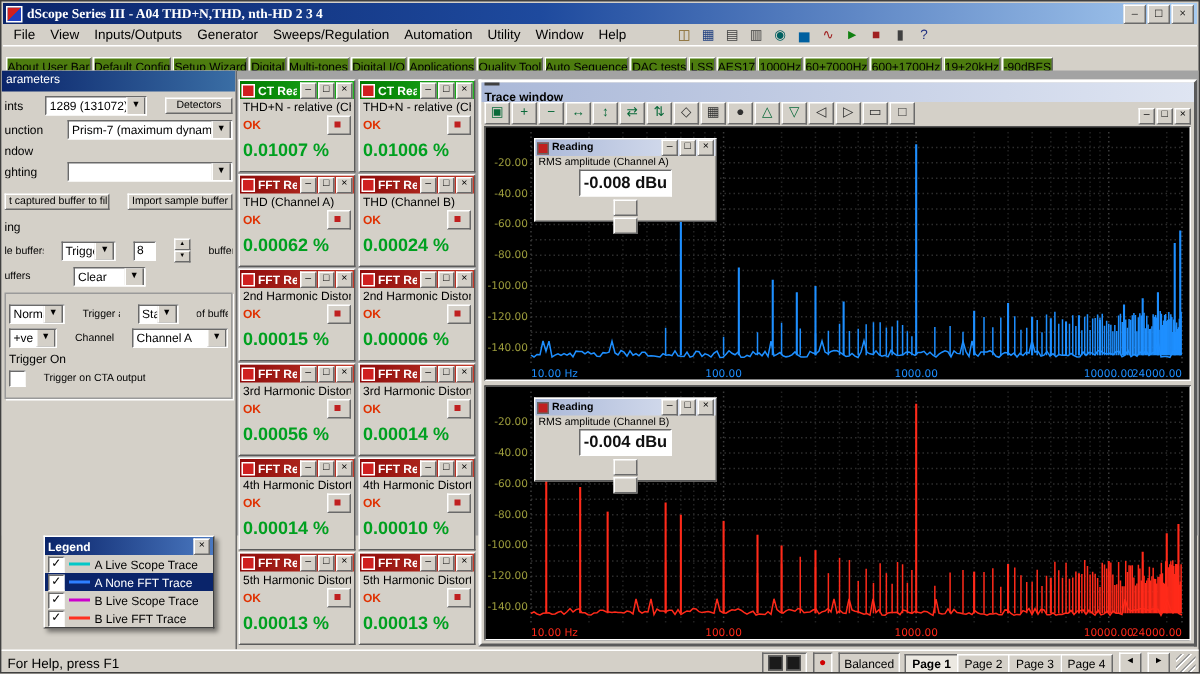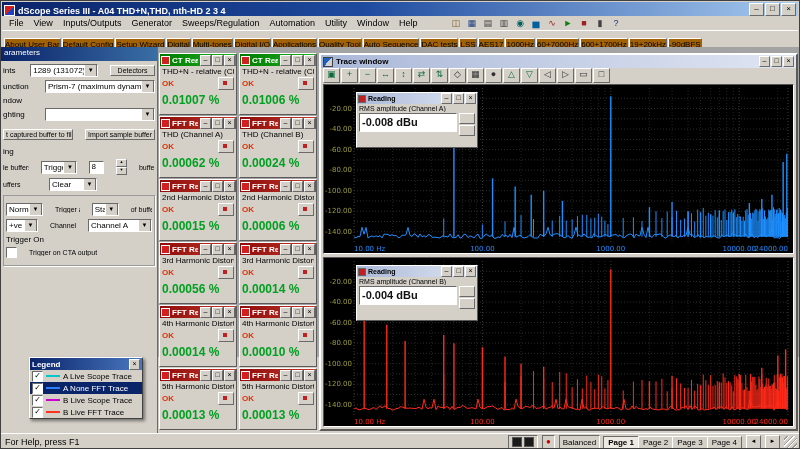--- a/index.html
+++ b/index.html
@@ -1,30 +1,30 @@
 <!DOCTYPE html>
 <html><head>
 <meta charset="utf-8">
 <style>
   html,body{margin:0;padding:0;}
   body{width:800px;height:449px;font-family:"Liberation Sans",sans-serif;background:#d4d0c8;overflow:hidden;}
   #app{position:relative;width:800px;height:449px;background:#d4d0c8;border:1px solid #404040;box-sizing:border-box;overflow:hidden;}
   
-  #titlebar{position:absolute;left:1px;top:1px;right:1px;height:14px;display:flex;align-items:flex-end;gap:3px;padding:0 2px;background:linear-gradient(90deg,#0a246a 0%,#1e4a9e 45%,#a6caf0 100%);color:#fff;font-size:9px;font-weight:bold;white-space:nowrap;}
+  #titlebar{position:absolute;left:1px;top:1px;right:1px;height:14px;display:flex;align-items:center;gap:3px;padding:0 2px;background:linear-gradient(90deg,#0a246a 0%,#1e4a9e 45%,#a6caf0 100%);color:#fff;font-size:9px;font-weight:bold;white-space:nowrap;font-family:Liberation Serif, serif;}
   #app-icon{width:9px;height:9px;background:linear-gradient(135deg,#d02020 50%,#2040c0 50%);border:1px solid #fff;flex:0 0 auto;}
   .tb-btns{margin-left:auto;display:flex;gap:1px;}
   .tb-btn{width:13px;height:11px;background:#d4d0c8;border:1px solid;border-color:#fff #6a6a6a #6a6a6a #fff;color:#000;font-size:8px;line-height:9px;text-align:center;font-weight:normal;}
   
   #menubar{position:absolute;left:1px;top:15px;right:1px;height:14px;display:flex;align-items:center;padding:0 2px;background:#d4d0c8;}
   .menu-item{padding:1px 5px;font-size:9px;color:#000;}
   #menu-icons{margin-left:26px;display:flex;gap:1px;}
   .icon-btn{width:15px;height:13px;font-size:9px;line-height:12px;text-align:center;}
   
   #toolbar{position:absolute;left:1px;top:29px;right:1px;height:16px;display:flex;align-items:center;gap:1px;padding:0 2px;border-top:1px solid #fff;background:#d4d0c8;}
-  .tb-button{font-size:8px;padding:0 0;height:13px;line-height:12px;background:#a16207;border:1px solid;border-color:#fff #6a6a6a #6a6a6a #fff;white-space:nowrap;color:#000;margin-top:12px;}
+  .tb-button{font-size:8px;padding:0 0;height:13px;line-height:12px;background:#4d7c0f;border:1px solid;border-color:#fff #6a6a6a #6a6a6a #fff;white-space:nowrap;color:#000;margin-top:12px;}
   
   #main{position:absolute;left:0;top:46px;width:800px;height:310px;background:#a3a3a3;}
   
   #params{position:absolute;left:0;top:0;width:156px;height:386px;background:#d4d0c8;border-right:1px solid #6a6a6a;overflow:hidden;font-size:8px;color:#000;}
   .p-caption{height:12px;background:linear-gradient(90deg,#0a246a,#3a6ea5);color:#fff;font-size:8px;padding:1px 3px;}
   .p-row{display:flex;align-items:center;gap:12px;margin:3px 2px;}
   .p-label{white-space:nowrap;overflow:hidden;font-size:8px;}
   .combo{display:inline-flex;align-items:center;background:#fff;border:1px solid;border-color:#6a6a6a #fff #fff #6a6a6a;height:13px;font-size:8px;overflow:hidden;box-sizing:border-box;}
   .combo-text{flex:1;padding:0 2px;white-space:nowrap;overflow:hidden;min-width:0;}
   .combo-arrow{width:11px;height:11px;flex:0 0 auto;background:#d4d0c8;border:1px solid;border-color:#fff #6a6a6a #6a6a6a #fff;font-size:6px;line-height:10px;text-align:center;color:#000;}
@@ -48,34 +48,34 @@
   .wbtn{width:9px;height:9px;background:#d4d0c8;border:1px solid;border-color:#fff #6a6a6a #6a6a6a #fff;font-size:7px;line-height:7px;text-align:center;color:#000;font-weight:normal;}
   .mini-body{padding:1px 2px;}
   .mini-label{font-size:8px;white-space:nowrap;overflow:hidden;color:#000;}
   .mini-status-row{display:flex;align-items:center;margin-top:1px;}
   .mini-ok{color:#e03000;font-size:8px;font-weight:bold;}
   .mini-sbtn{margin-left:auto;width:14px;height:11px;background:#d4d0c8;border:1px solid;border-color:#fff #6a6a6a #6a6a6a #fff;position:relative;}
   .dotr{position:absolute;left:4px;top:3px;width:4px;height:4px;background:#c02020;}
   .mini-value{font-size:12px;font-weight:bold;color:#00a020;margin-top:3px;white-space:nowrap;}
   
   #trace-window{position:absolute;left:318px;top:6px;width:479px;height:378px;background:#d4d0c8;border:2px solid;border-color:#fff #5a5a5a #5a5a5a #fff;box-sizing:border-box;}
-  .tw-title{height:13px;display:flex;align-items:center;gap:3px;padding:0 2px;background:linear-gradient(90deg,#aab8d8,#dfe5f2);font-size:8px;font-weight:bold;color:#000;}
+  .tw-title{height:13px;display:flex;gap:3px;padding:0 2px;background:linear-gradient(90deg,#aab8d8,#dfe5f2);font-size:8px;font-weight:bold;color:#000;flex-direction:column;}
   .tw-ico{width:8px;height:8px;background:linear-gradient(135deg,#2060c0 50%,#d0d0d0 50%);border:1px solid #404040;}
   #tw-toolbar{height:15px;display:flex;align-items:center;gap:1px;padding:0 2px;background:#d4d0c8;}
   .ti{width:15px;height:13px;background:#d4d0c8;border:1px solid;border-color:#fff #6a6a6a #6a6a6a #fff;font-size:9px;line-height:11px;text-align:center;}
   .tw-plots{position:absolute;left:2px;right:2px;top:29px;bottom:2px;display:flex;flex-direction:column;gap:3px;}
   .plot{flex:1;position:relative;background:#000;border:1px solid;border-color:#555 #fff #fff #555;overflow:hidden;}
   .plot-mount{position:absolute;left:0;top:0;right:0;bottom:0;}
   
   .reading-overlay{position:absolute;left:32px;top:7px;width:120px;height:54px;background:#d4d0c8;border:1px solid;border-color:#fff #5a5a5a #5a5a5a #fff;z-index:3;}
   .ro-title{height:11px;display:flex;align-items:center;gap:2px;padding:0 1px;background:linear-gradient(90deg,#aab8d8,#dfe5f2);font-size:7px;font-weight:bold;color:#000;}
   .ro-ico{width:6px;height:6px;background:#c02020;border:1px solid #666;}
   .ro-body{padding:1px 2px;}
   .ro-label{font-size:7px;color:#000;white-space:nowrap;overflow:hidden;}
-  .ro-row{display:flex;gap:2px;margin-top:1px;align-items:flex-start;}
+  .ro-row{display:flex;gap:2px;margin-top:1px;align-items:center;flex-direction:column;}
   .ro-value{flex:1;background:#fff;border:1px solid;border-color:#6a6a6a #fff #fff #6a6a6a;font-size:11px;font-weight:bold;color:#101010;height:17px;line-height:16px;padding:0 2px;white-space:nowrap;overflow:hidden;}
   .ro-btns{display:flex;flex-direction:column;gap:1px;}
   .ro-btn{width:14px;height:9px;background:#d4d0c8;border:1px solid;border-color:#fff #6a6a6a #6a6a6a #fff;}
   
   #legend{position:absolute;left:28px;top:310px;width:112px;background:#d4d0c8;border:1px solid;border-color:#fff #404040 #404040 #fff;z-index:6;box-shadow:2px 2px 3px rgba(0,0,0,.45);}
   .lg-title{height:12px;display:flex;align-items:center;gap:2px;padding:0 2px;background:linear-gradient(90deg,#0a246a,#4a78c0);color:#fff;font-size:8px;font-weight:bold;}
   .lg-row{display:flex;align-items:center;gap:3px;height:12px;padding:0 2px;font-size:8px;color:#000;}
   .lg-row.selected{background:#0a246a;color:#fff;}
   .swatch{width:14px;height:2px;flex:0 0 auto;}
   .lg-label{white-space:nowrap;overflow:hidden;}

